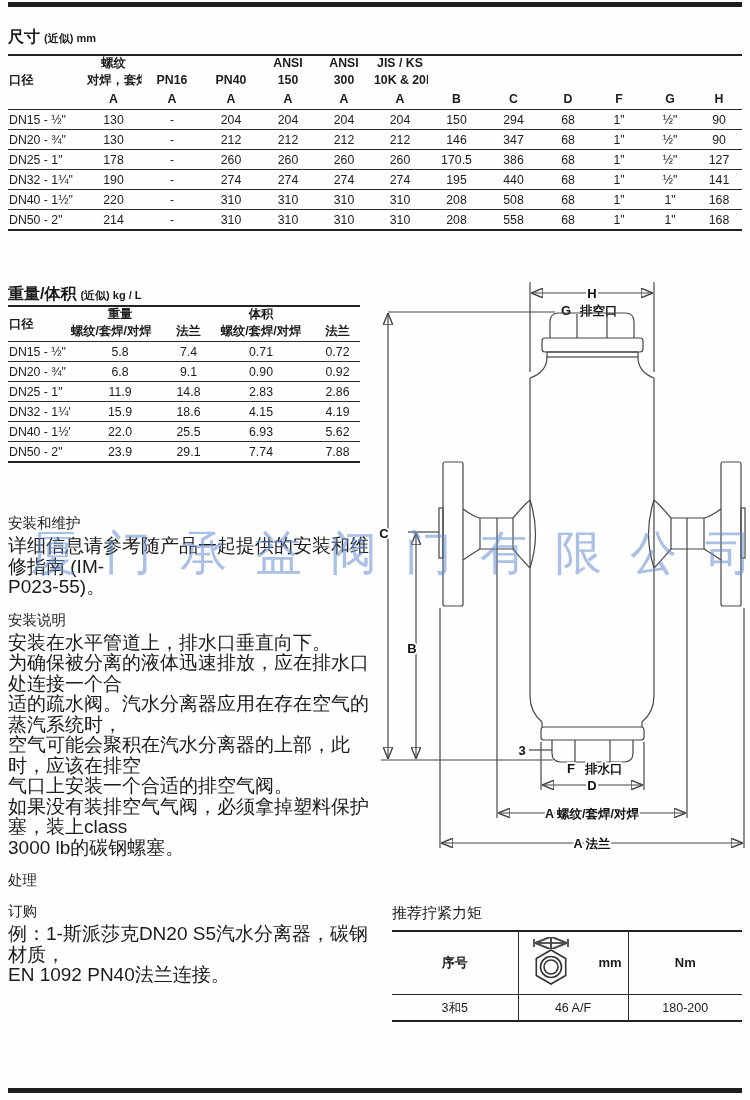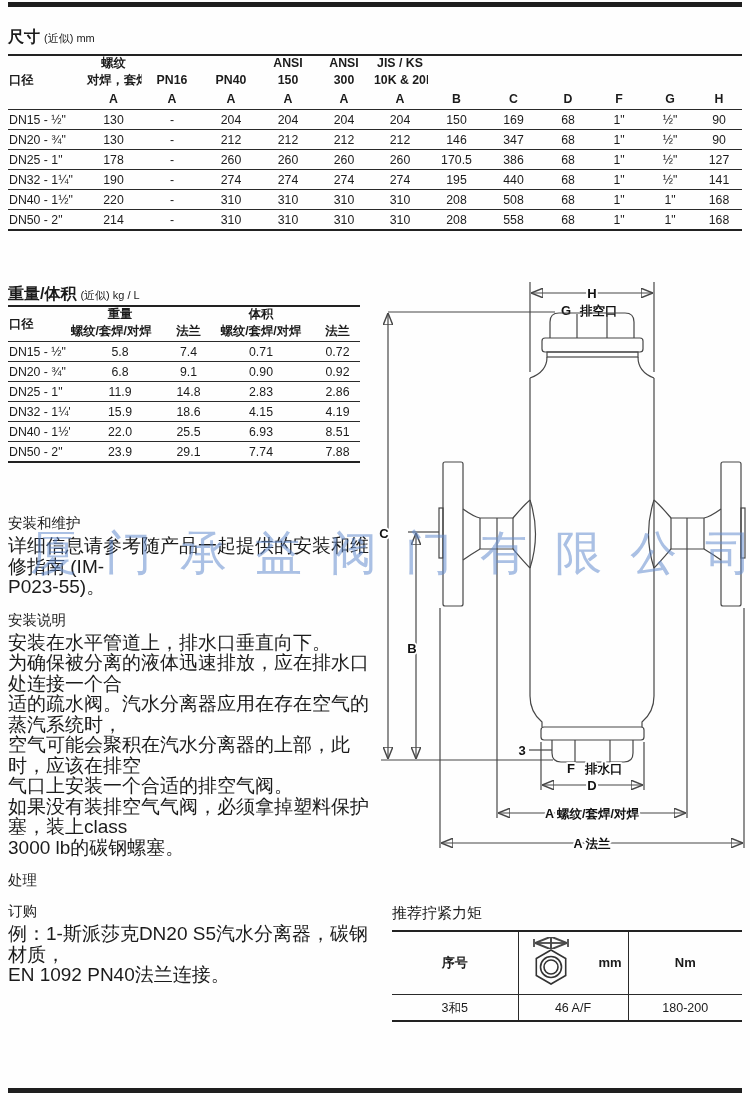--- a/index.html
+++ b/index.html
@@ -3,21 +3,21 @@
 <meta charset="utf-8">
 <style>
   html,body{margin:0;padding:0;background:#e8e8e8;}
   #page{position:relative;width:750px;height:1100px;background:#fefefe;margin:0 auto;
         font-family:"Liberation Sans","DejaVu Sans",sans-serif;color:#1b1b1b;overflow:hidden;}
   .bar{position:absolute;left:8px;width:734px;height:5px;background:#1e1e1e;}
   .bar.top{top:2px}
   .bar.bottom{top:1088px}
 
   .main-heading{position:absolute;font-weight:bold;font-size:16px;white-space:nowrap;}
-  .main-heading .note{font-size:11px;font-weight:normal;margin-left:4px;}
+  .main-heading .note{font-size:11px;font-weight:bold;margin-left:4px;}
 
   table{border-collapse:collapse;table-layout:fixed;}
   td,th{padding:0 2px;font-size:12.3px;line-height:18px;height:19px;text-align:center;
         overflow:hidden;white-space:nowrap;}
   thead th{font-weight:bold;}
   tbody tr td{border-top:1px solid #2a2a2a;}
   .dtable{position:absolute;border-top:2px solid #222;border-bottom:2px solid #222;}
   .dtable td:first-child,.dtable th:first-child{text-align:left;padding-left:1px;}
   .hrow-sm th{height:15px;line-height:15px;}
   .hrow-md th{height:19px;line-height:17px;}
@@ -129,21 +129,21 @@
     <tbody>
         <tr>
           <td>DN15 - ½"</td>
           <td>130</td>
           <td>-</td>
           <td>204</td>
           <td>204</td>
           <td>204</td>
           <td>204</td>
           <td>150</td>
-          <td>169</td>
+          <td>294</td>
           <td>68</td>
           <td>1"</td>
           <td>½"</td>
           <td>90</td>
         </tr>
         <tr>
           <td>DN20 - ¾"</td>
           <td>130</td>
           <td>-</td>
           <td>212</td>
@@ -274,21 +274,21 @@
           <td>15.9</td>
           <td>18.6</td>
           <td>4.15</td>
           <td>4.19</td>
         </tr>
         <tr>
           <td>DN40 - 1½"</td>
           <td>22.0</td>
           <td>25.5</td>
           <td>6.93</td>
-          <td>8.51</td>
+          <td>5.62</td>
         </tr>
         <tr>
           <td>DN50 - 2"</td>
           <td>23.9</td>
           <td>29.1</td>
           <td>7.74</td>
           <td>7.88</td>
         </tr>
       </tbody>
   </table>

